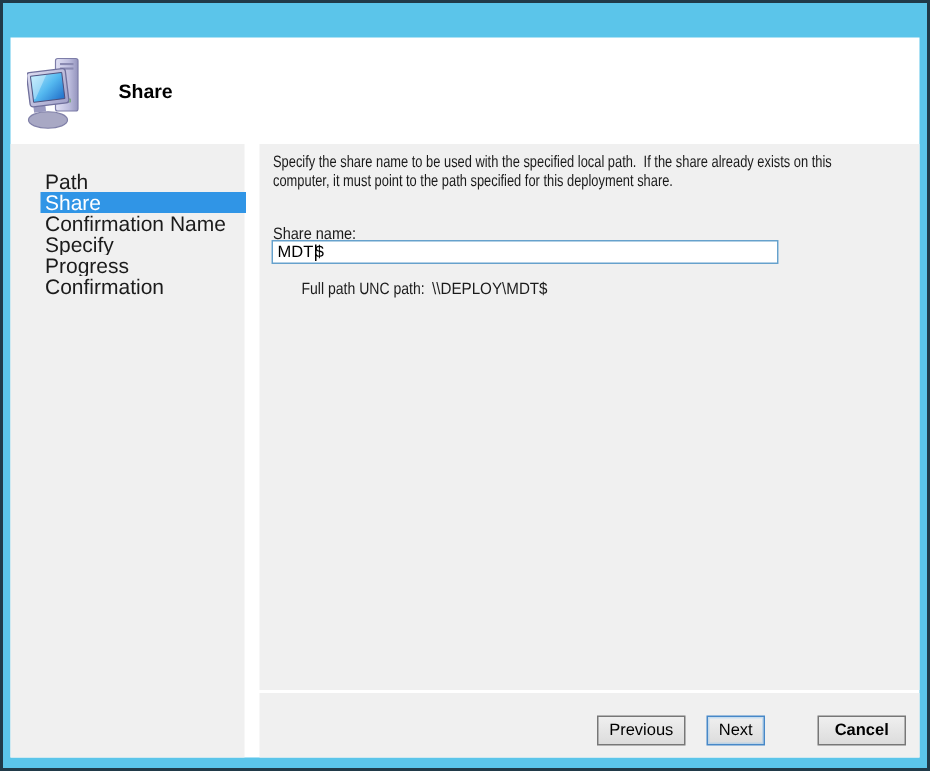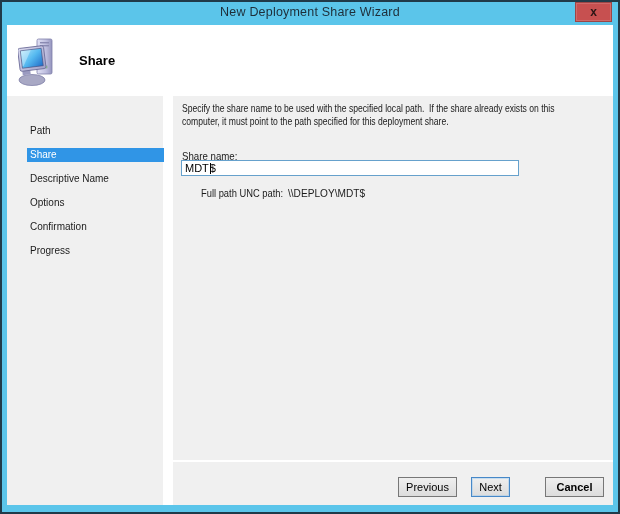--- a/index.html
+++ b/index.html
@@ -25,22 +25,22 @@
   }
   .dialog{position:absolute;left:7px;top:25px;width:606px;height:480px;background:#ffffff;padding-left:13px;}
   .hdr-icon{position:absolute;left:11px;top:11px;width:38px;height:52px;}
   .hdr-title{position:absolute;left:72px;top:28px;font-size:13px;font-weight:bold;color:#000;}
   .panel{position:absolute;background:#f0f0f0;}
   .sidebar-panel{left:0;top:71px;width:156px;height:409px;}
   .content-panel{left:166px;top:71px;width:440px;height:364px;}
   .footer-panel{left:166px;top:437px;width:440px;height:43px;}
   .nav{position:absolute;left:20px;top:89px;width:137px;}
   .nav-item{
-    height:14px;line-height:14px;font-size:10px;padding-left:3px;
-    color:#1b1b1b;white-space:nowrap;overflow:hidden;margin-top:10px;
+    height:14px;line-height:14px;font-size:14px;padding-left:3px;
+    color:#1b1b1b;white-space:nowrap;overflow:hidden;
   }
   .nav-item.selected{background:#3095e6;color:#ffffff;}
   .instruction-line{
     position:absolute;left:175px;font-size:11px;color:#1a1a1a;
     white-space:pre;transform:scaleX(0.78);transform-origin:left top;line-height:13px;
   }
   .share-label{position:absolute;left:175px;top:125px;font-size:11px;white-space:pre;transform:scaleX(0.88);transform-origin:left top;}
   .textbox{
     position:absolute;left:174px;top:135px;width:338px;height:16px;
     background:#ffffff;border:1px solid #66a1cc;
@@ -60,26 +60,20 @@
   .btn-previous{left:391px;width:59px;}
   .btn-next{left:464px;width:39px;border:1px solid #4788c8;box-shadow:inset 0 0 0 1px rgba(150,200,240,.45);}
   .btn-cancel{left:538px;width:59px;font-weight:bold;}
 </style>
 </head>
 <body>
 
 <div class="window">
   <div class="chrome"></div>
 
-  <div class="titlebar">
-    <div class="title-text">New Deployment Share Wizard</div>
-    <div class="close-btn">
-      <span>x</span>
-    </div>
-  </div>
 
   <div class="dialog">
 
     <div class="hdr-icon">
       <svg width="38" height="52" viewBox="0 0 38 52" xmlns="http://www.w3.org/2000/svg">
         <defs>
           <linearGradient id="scr" x1="0" y1="0" x2="1" y2="1">
             <stop offset="0" stop-color="#aee6fb"></stop>
             <stop offset="0.5" stop-color="#55b9f0"></stop>
             <stop offset="1" stop-color="#1f6cc8"></stop>
@@ -112,24 +106,24 @@
     </div>
     <div class="hdr-title">Share</div>
 
     <div class="panel sidebar-panel"></div>
     <div class="panel content-panel"></div>
     <div class="panel footer-panel"></div>
 
     <div class="nav">
       <div class="nav-item">Path</div>
       <div class="nav-item selected">Share</div>
-      <div class="nav-item">Descriptive Name</div>
-      <div class="nav-item">Options</div>
+      <div class="nav-item">Confirmation Name</div>
+      <div class="nav-item">Specify</div>
+      <div class="nav-item">Progress</div>
       <div class="nav-item">Confirmation</div>
-      <div class="nav-item">Progress</div>
     </div>
 
     <div class="instruction-line" style="top:77px;">Specify the share name to be used with the specified local path.  If the share already exists on this</div>
     <div class="instruction-line" style="top:90px;">computer, it must point to the path specified for this deployment share.</div>
 
     <div class="share-label">Share name:</div>
 
     <div class="textbox">
       <span>MDT</span>
         <span class="caret"></span>

